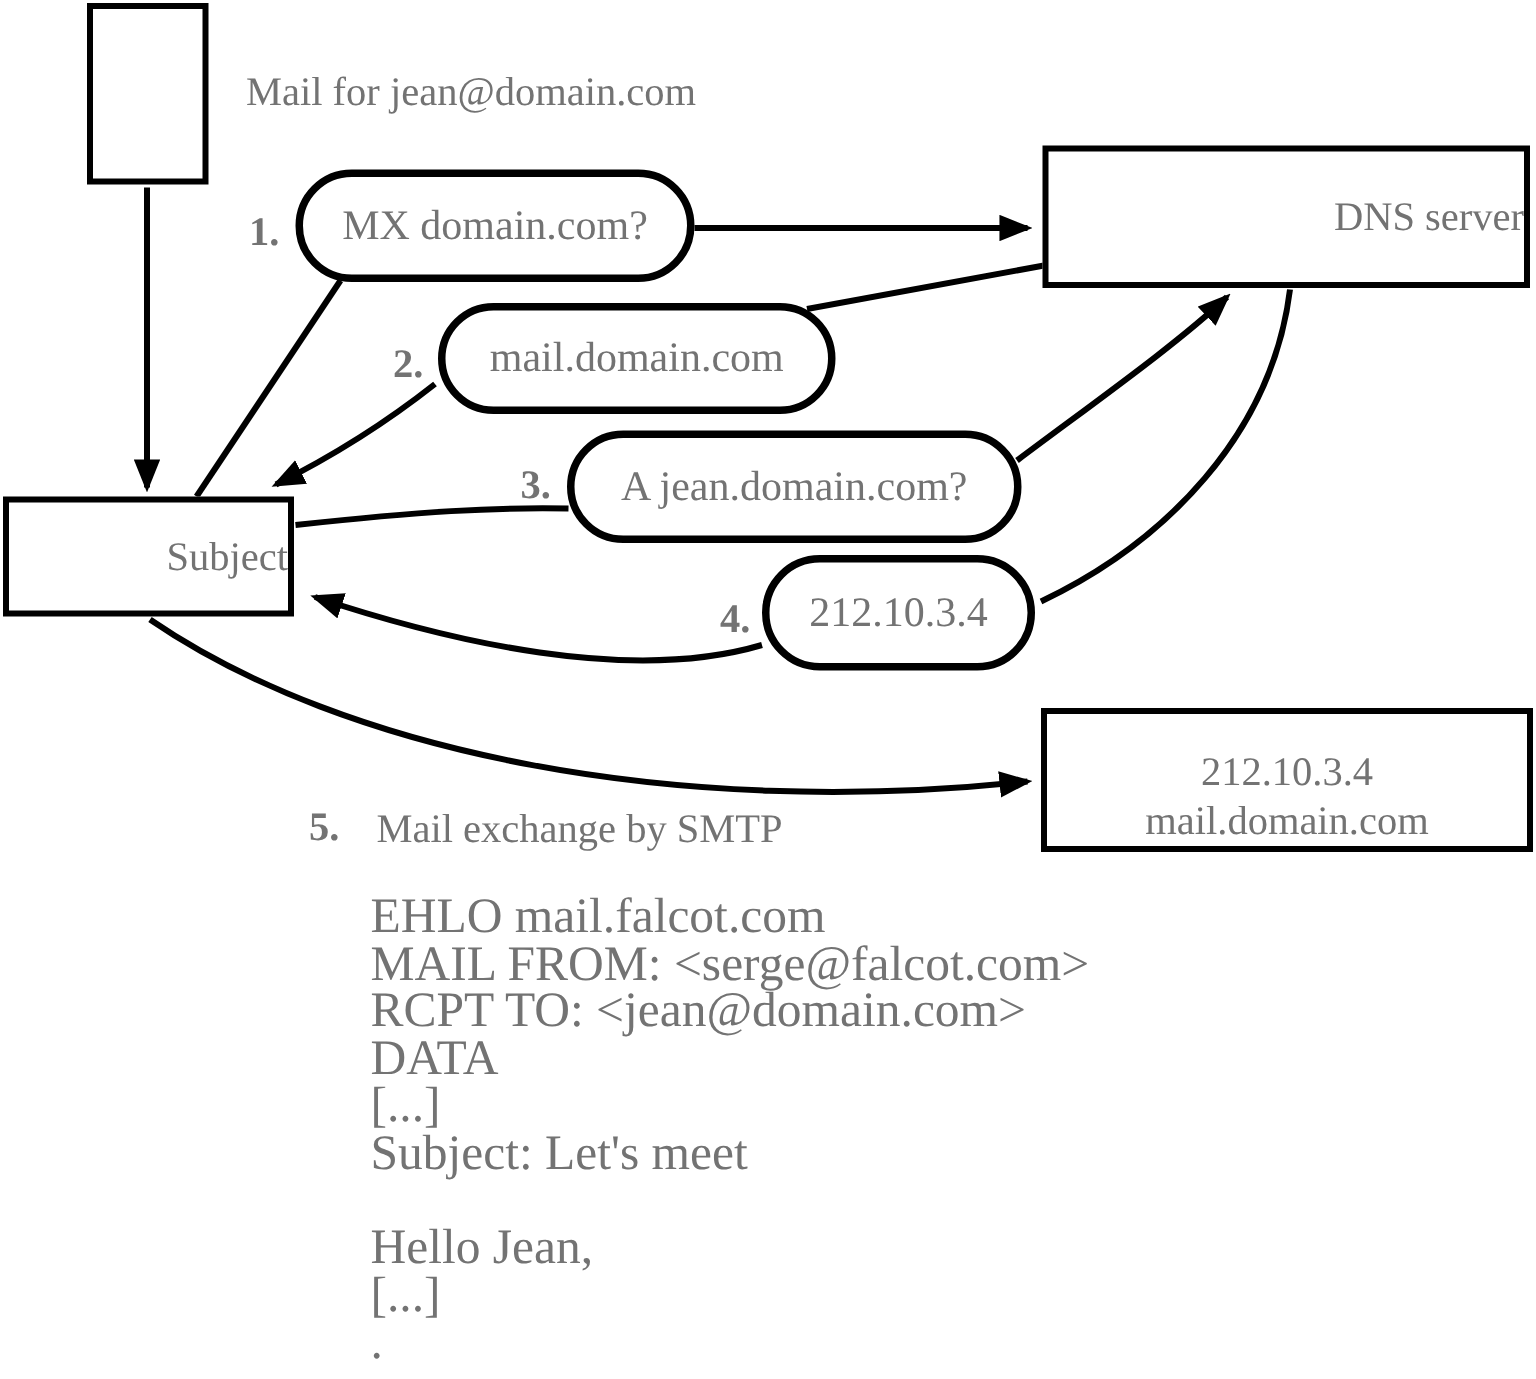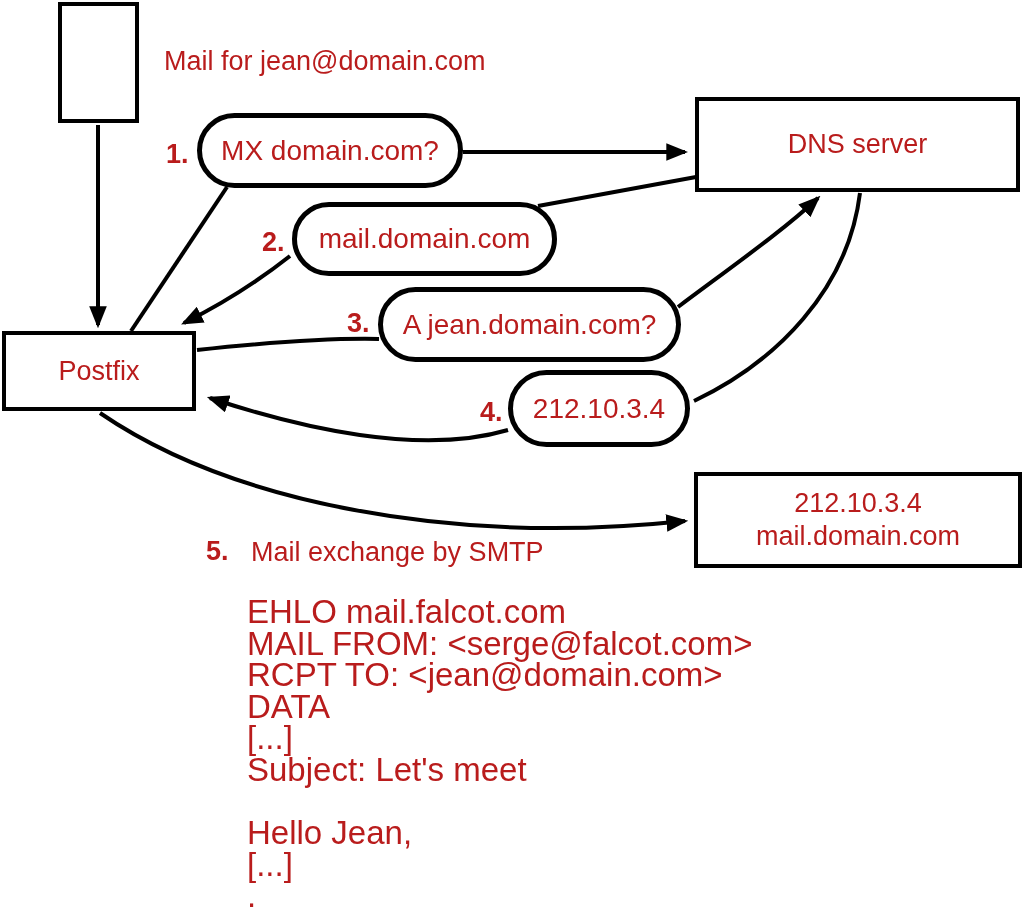--- a/index.html
+++ b/index.html
@@ -5,38 +5,38 @@
   html, body {
     margin: 0;
     padding: 0;
     background: #ffffff;
   }
   .canvas {
     position: relative;
     width: 1024px;
     height: 919px;
     background: #ffffff;
-    font-family: Liberation Sans, sans-serif;
-    color: #b91c1c;
+    font-family: Liberation Serif, serif;
+    color: #737373;
     overflow: hidden;
   }
   .arrows {
     position: absolute;
     left: 0;
     top: 0;
     z-index: 1;
   }
   .node {
     position: absolute;
     box-sizing: border-box;
     background: #ffffff;
     border: 4px solid #000000;
     display: flex;
     align-items: center;
-    justify-content: center;
+    justify-content: flex-end;
     text-align: center;
     z-index: 2;
     font-size: 27px;
     line-height: 33px;
   }
   .pill {
     position: absolute;
     box-sizing: border-box;
     background: #ffffff;
     border: 5px solid #000000;
@@ -96,21 +96,21 @@
 
   <div class="node" style="left:58px; top:2px; width:81px; height:121px;"></div>
 
   <div class="lbl" style="left:164px; top:46px;">Mail for jean@domain.com</div>
 
   <div class="node" style="left:695px; top:97px; width:325px; height:95px;">
     <span>DNS server</span>
   </div>
 
   <div class="node" style="left:2px; top:331px; width:194px; height:80px;">
-    <span>Postfix</span>
+    <span>Subject</span>
   </div>
 
   <div class="node" style="left:694px; top:472px; width:328px; height:96px; flex-direction:column;">
     <span>212.10.3.4</span>
     <span>mail.domain.com</span>
   </div>
 
   <div class="pill" style="left:197px; top:113px; width:266px; height:75px;">
     <span>MX domain.com?</span>
   </div>

